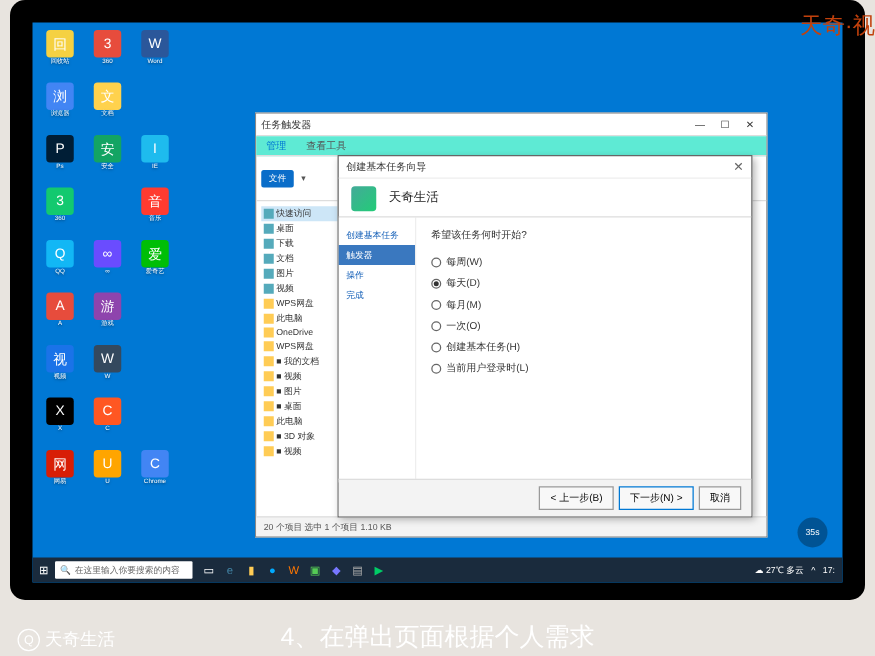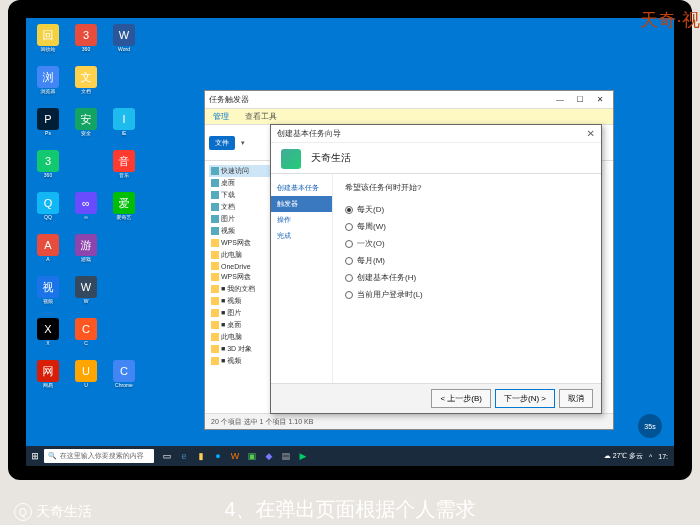--- a/index.html
+++ b/index.html
@@ -22,21 +22,21 @@
 .search-box{background:#fff;height:14px;width:110px;display:flex;align-items:center;padding:0 4px;font-size:7px;color:#666;margin-left:2px;border-radius:1px}
 .tb-icons{display:flex;gap:3px;margin-left:6px}
 .tb-icon{width:14px;height:14px;display:flex;align-items:center;justify-content:center;color:#fff;font-size:9px;cursor:pointer}
 .tb-right{margin-left:auto;display:flex;align-items:center;gap:6px;color:#fff;font-size:7px;padding-right:4px}
 
 
 .app-window{position:absolute;left:178px;top:72px;width:410px;height:340px;background:#fff;border:1px solid #888;z-index:10}
 .titlebar{height:18px;background:#fff;display:flex;align-items:center;padding:0 4px;font-size:8px;color:#333;border-bottom:1px solid #ddd}
 .titlebar .wc{margin-left:auto;display:flex;gap:2px}
 .titlebar .wc span{width:18px;height:12px;display:flex;align-items:center;justify-content:center;cursor:pointer;font-size:8px}
-.ribbon{height:16px;background:#fef9c3;border-bottom:1px solid #ddd;display:flex;align-items:center;padding:0 8px;gap:16px;font-size:8px;color:#555}
+.ribbon{height:16px;background:#5eead4;border-bottom:1px solid #ddd;display:flex;align-items:center;padding:0 8px;gap:16px;font-size:8px;color:#555}
 .ribbon .active{color:#0078d4}
 .toolbar{height:36px;border-bottom:1px solid #ddd;display:flex;align-items:center;padding:0 4px;gap:2px}
 .tool-btn{background:#0a6dc9;color:#fff;font-size:7px;padding:2px 6px;border-radius:2px;cursor:pointer}
 .tool-sec{font-size:7px;color:#555;padding:2px 4px;cursor:pointer}
 .app-body{display:flex;height:calc(100% - 88px);position:relative}
 .nav-pane{width:74px;border-right:1px solid #ddd;padding:4px;font-size:7px;color:#333;overflow:hidden}
 .nav-item{padding:1px 2px;cursor:pointer;display:flex;align-items:center;gap:2px;white-space:nowrap}
 .nav-item.hi{background:#cde6f7}
 .nav-item .fic{width:8px;height:8px;display:inline-block}
 .statusbar{position:absolute;left:0;right:0;bottom:0;height:16px;background:#f3f3f3;border-top:1px solid #ddd;font-size:7px;color:#555;display:flex;align-items:center;padding:0 6px}
@@ -212,34 +212,34 @@
       <div class="wiz-steps" id="wsteps">
             <div class="wiz-step">创建基本任务</div>
             <div class="wiz-step active">触发器</div>
             <div class="wiz-step">操作</div>
             <div class="wiz-step">完成</div>
           </div>
       <div class="wiz-content">
         <div class="wiz-q">希望该任务何时开始?</div>
         <div id="radios">
               <div class="radio-row">
+                <span class="radio"></span>
+                <span>每周(W)</span>
+              </div>
+              <div class="radio-row">
                 <span class="radio checked"></span>
                 <span>每天(D)</span>
               </div>
               <div class="radio-row">
                 <span class="radio"></span>
-                <span>每周(W)</span>
+                <span>每月(M)</span>
               </div>
               <div class="radio-row">
                 <span class="radio"></span>
                 <span>一次(O)</span>
-              </div>
-              <div class="radio-row">
-                <span class="radio"></span>
-                <span>每月(M)</span>
               </div>
               <div class="radio-row">
                 <span class="radio"></span>
                 <span>创建基本任务(H)</span>
               </div>
               <div class="radio-row">
                 <span class="radio"></span>
                 <span>当前用户登录时(L)</span>
               </div>
             </div>

